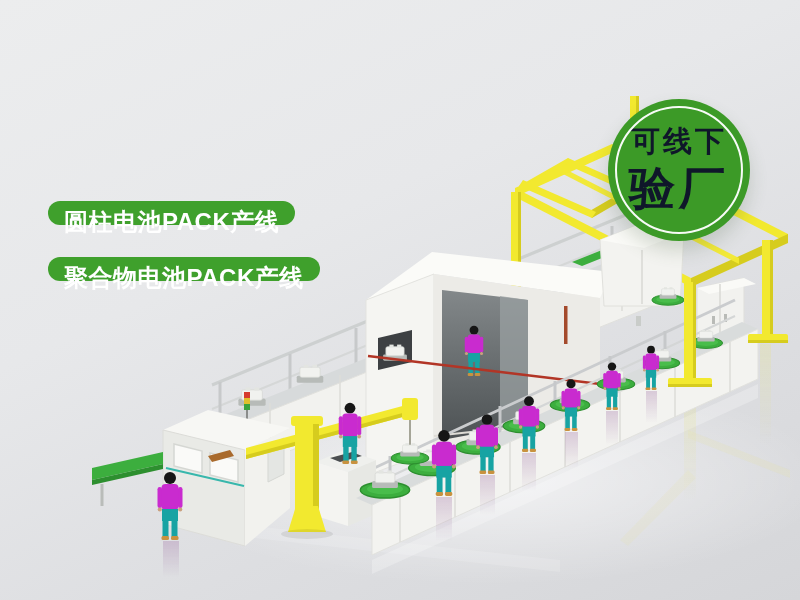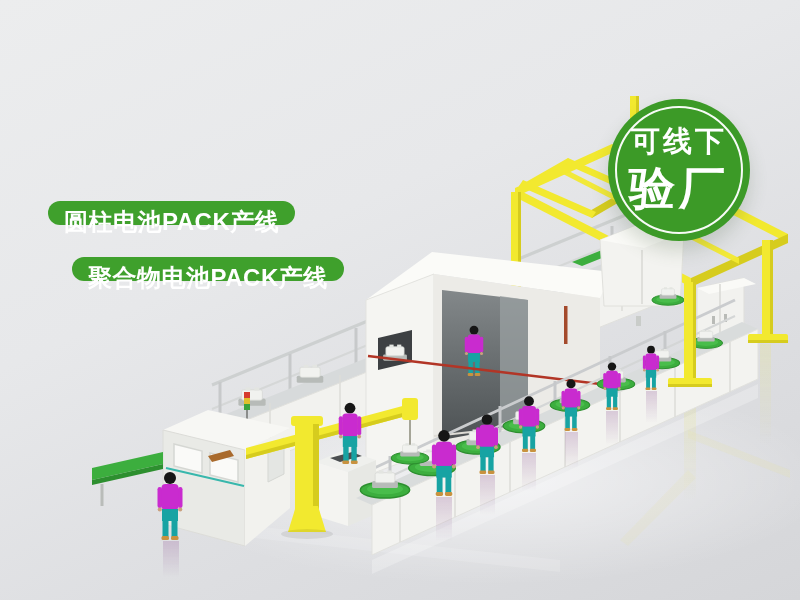--- a/index.html
+++ b/index.html
@@ -15,28 +15,28 @@
     font-size:49px;line-height:67px;font-weight:800;letter-spacing:1px;
     white-space:nowrap;text-shadow:0 2px 2px rgba(110,130,100,.18);
   }
   .tag{
     position:absolute;left:48px;height:24px;line-height:42px;padding:0 16px;
     background:var(--tag-green,#3fa02c);color:#ffffff;
     font-size:24px;font-weight:700;letter-spacing:.5px;
     border-radius:13px;white-space:nowrap;
   }
   .tag-1{top:201px;}
-  .tag-2{top:257px;margin-left:24px;}
+  .tag-2{top:257px;}
   .tag-3{top:313px;}
   .badge{
     position:absolute;left:608px;top:99px;width:142px;height:142px;border-radius:50%;
     background:var(--badge-green,#3c9a27);
     box-shadow:0 10px 18px rgba(70,95,60,.20);
     display:flex;flex-direction:column;align-items:center;justify-content:center;
-    color:#ffffff;font-weight:800;text-align:center;
+    color:#0f172a;font-weight:800;text-align:center;
   }
   .badge::before{
     content:"";position:absolute;inset:7px;border:2.5px solid rgba(255,255,255,.96);
     border-radius:50%;
   }
   .badge-line1{font-size:29px;letter-spacing:3px;line-height:1.1;}
   .badge-line2{font-size:46px;letter-spacing:4px;line-height:1.15;margin-top:4px;}
 </style>
 </head>
 <body>

